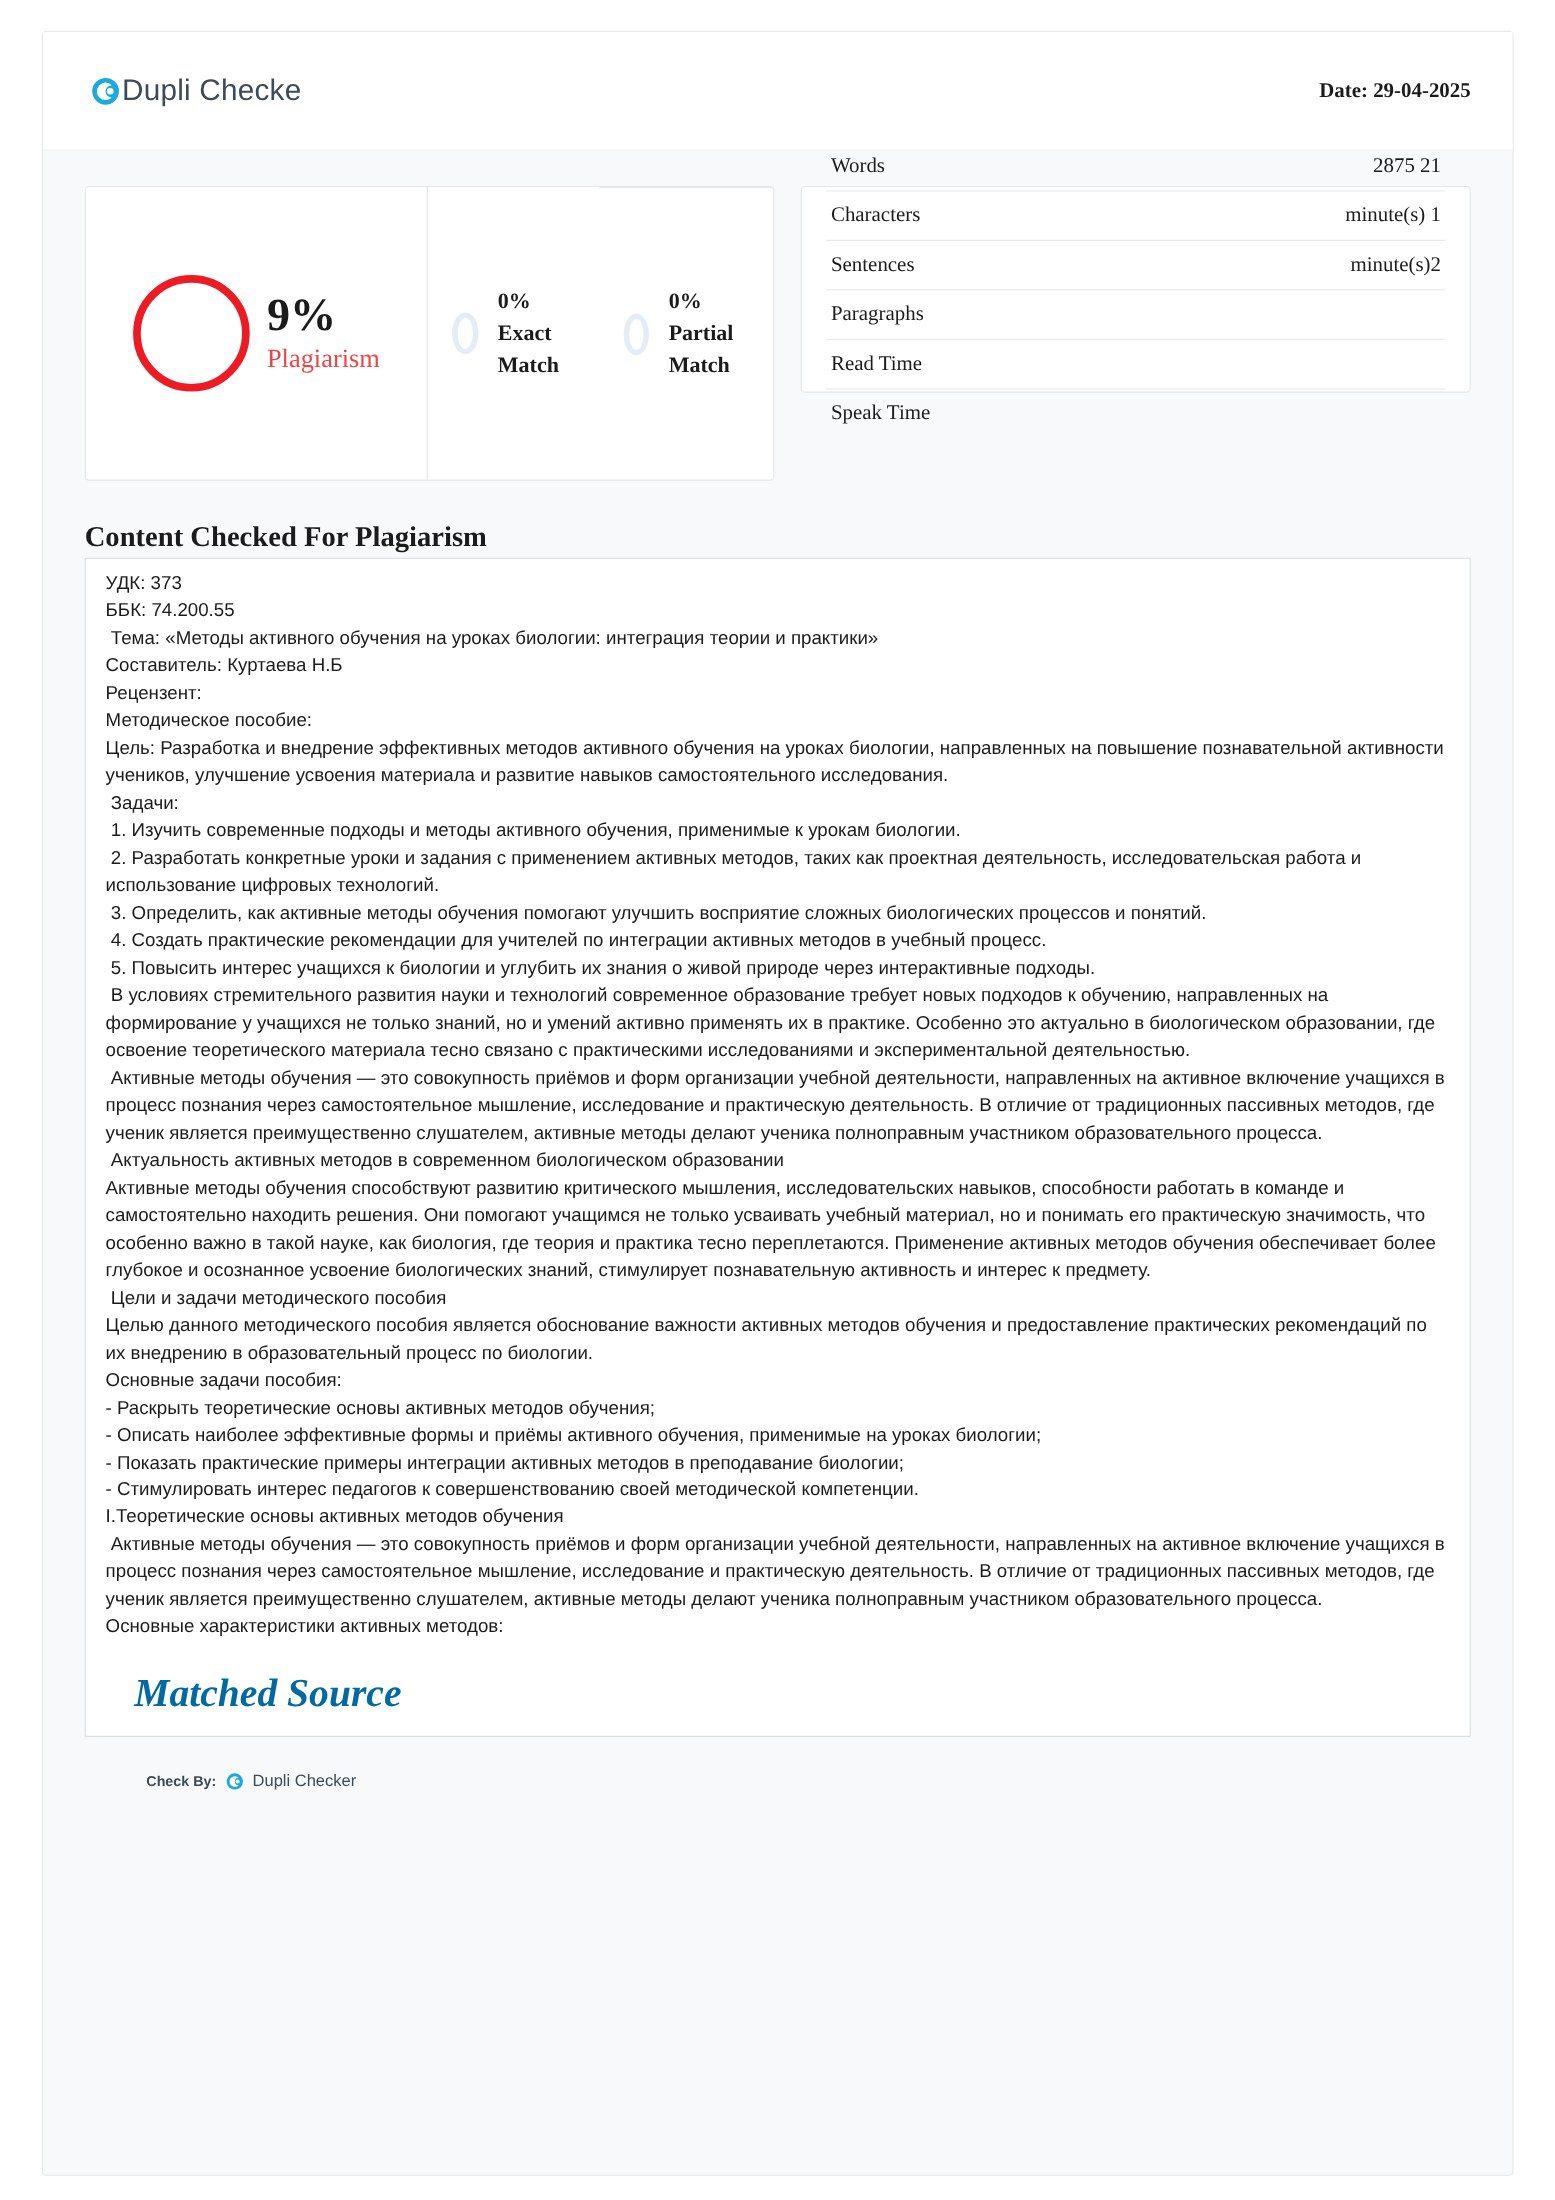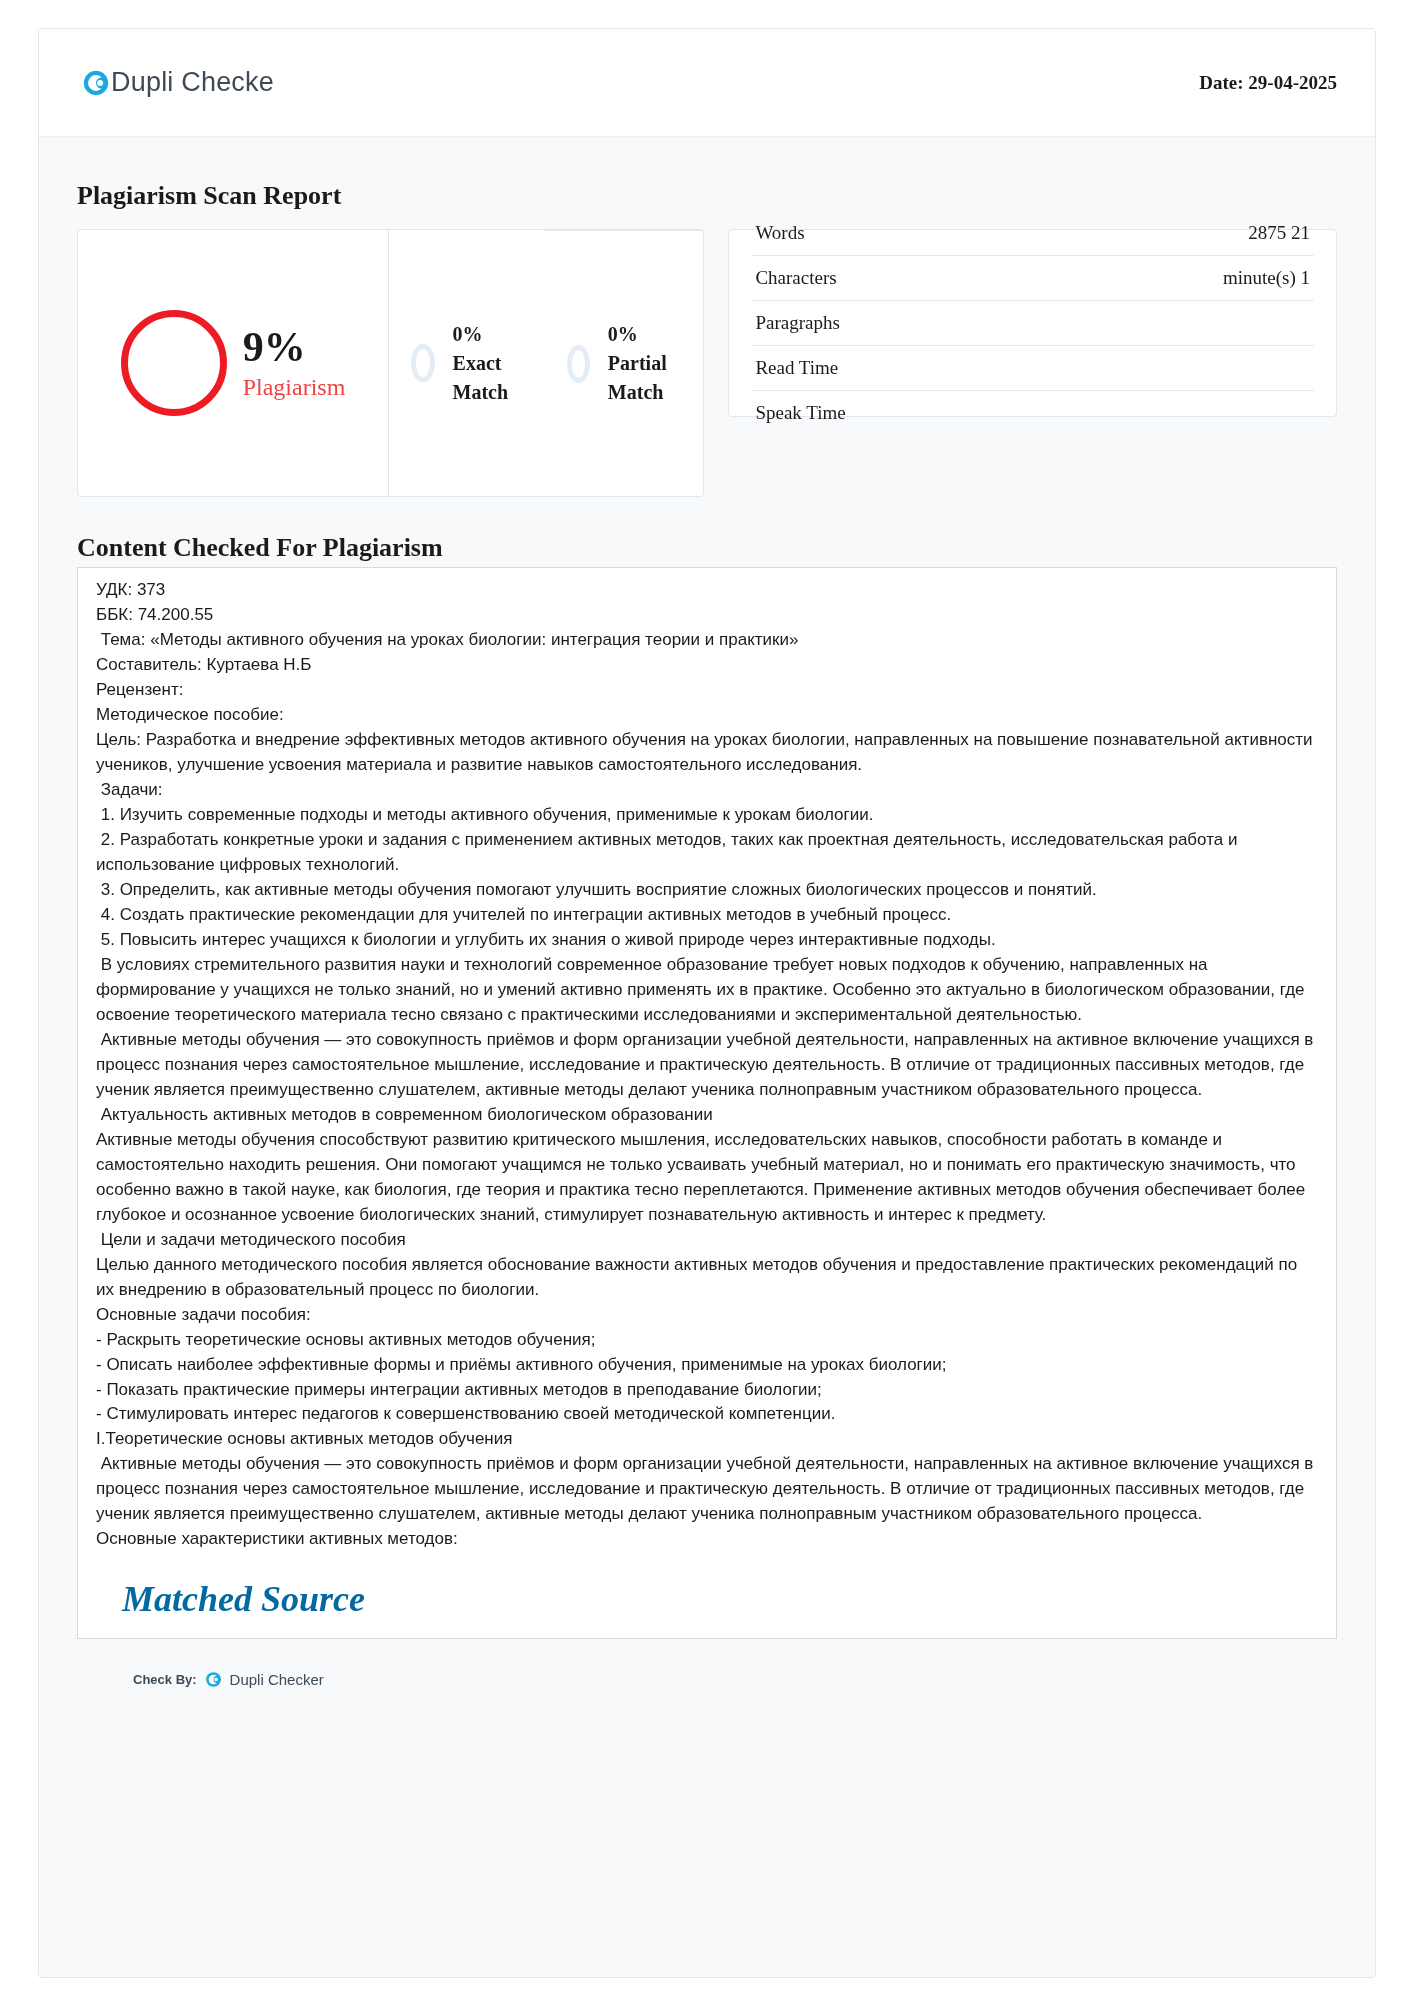--- a/index.html
+++ b/index.html
@@ -232,21 +232,20 @@
             <path d="M21 9 A8.5 8.5 0 1 0 21 21 A6 6 0 1 1 21 9 Z" fill="#ffffff"></path>
             <circle cx="19.5" cy="15" r="3.2" fill="#ffffff"></circle>
           </svg>
         </span>
         <span class="logo-text">Dupli Checke</span>
       </div>
       <div class="date-text">Date: 29-04-2025</div>
     </div>
 
     <div class="body-area">
-      <div class="section-title">Plagiarism Scan Report</div>
 
       <div class="stats-row">
 
         <div class="card card-plag">
           <div class="plag-left">
             <div class="ring ring-red"></div>
             <div>
               <div class="plag-pct">9%</div>
               <div class="plag-label">Plagiarism</div>
             </div>
@@ -265,20 +264,24 @@
 
 
         <div class="card card-metrics">
           <div class="metric-row">
             <span>Words</span>
             <span>2875 21</span>
           </div>
           <div class="metric-row">
             <span>Characters</span>
             <span>minute(s) 1</span>
+          </div>
+          <div class="metric-row">
+            <span>Sentences</span>
+            <span>minute(s)2</span>
           </div>
           <div class="metric-row">
             <span>Paragraphs</span>
             <span></span>
           </div>
           <div class="metric-row">
             <span>Read Time</span>
             <span></span>
           </div>
           <div class="metric-row">

